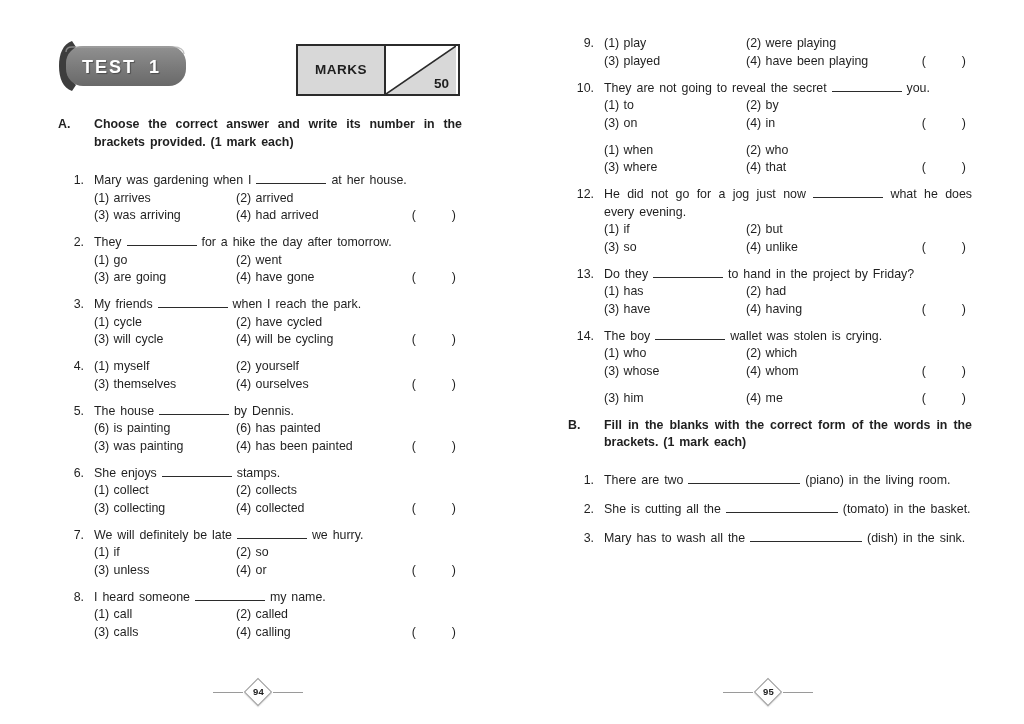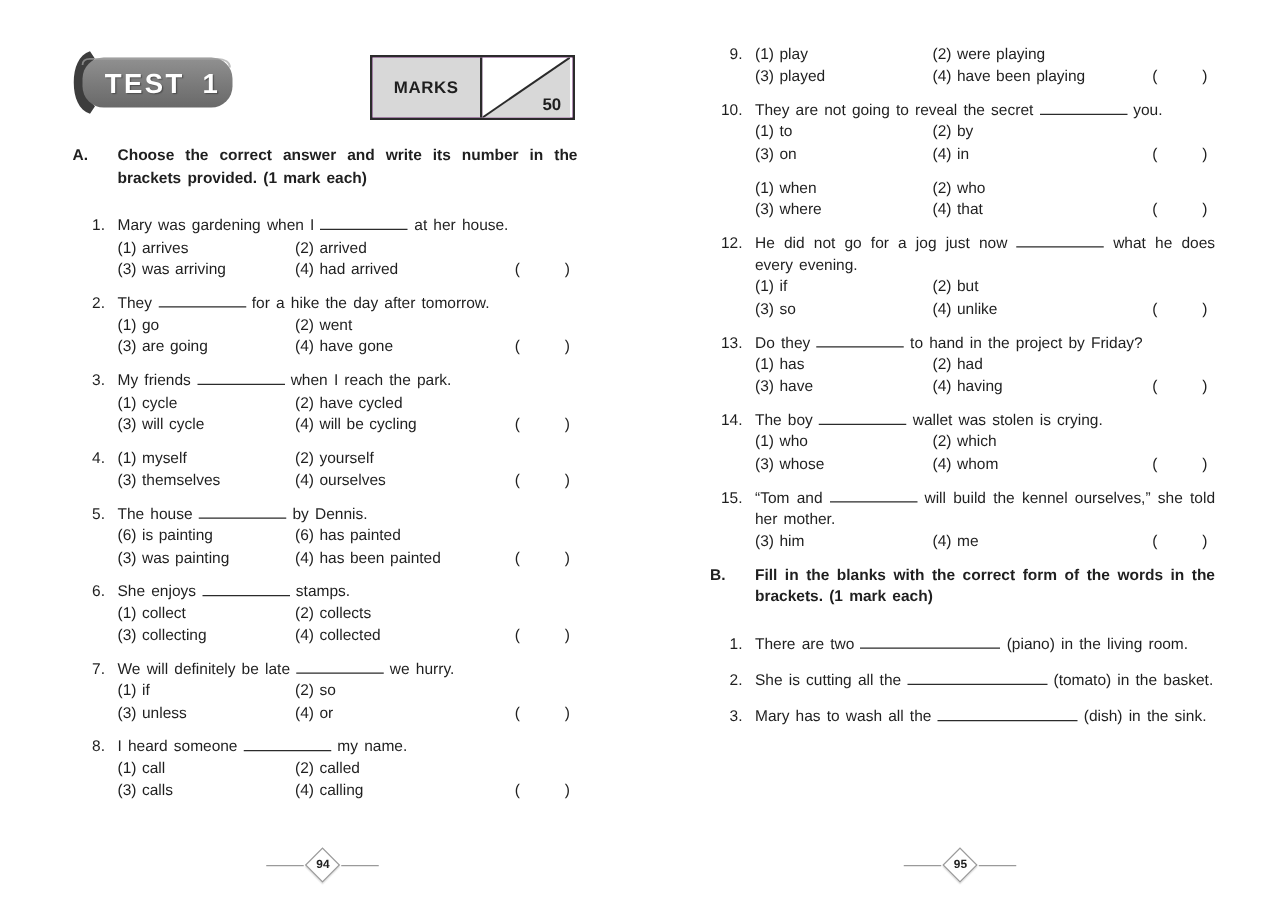--- a/index.html
+++ b/index.html
@@ -16,29 +16,29 @@
   .page { position:absolute; top:0; height:724px; width:408px; }
   #page-left  { left:54px; }
   #page-right { left:564px; }
 
   
   .header { position:relative; height:116px; }
 
   .banner { position:absolute; left:2px; top:40px; width:140px; height:52px; }
   .banner svg { position:absolute; left:0; top:0; }
   .banner-text {
-    position:absolute; left:26px; top:12px; width:96px; text-align:center;
-    color:#ffffff; font-weight:bold; font-size:22px; letter-spacing:2px;
+    position:absolute; left:26px; top:12px; width:96px; 
+    color:#ffffff; font-weight:bold; font-size:18px; letter-spacing:2px;
     word-spacing:6px; line-height:30px;
     text-shadow:1px 1px 1px rgba(0,0,0,0.35);
   }
 
   .marks-box {
     position:absolute; right:2px; top:44px; width:164px; height:52px;
-    border:2px solid #2b2b2b; display:flex; background:#a21caf;
+    border:2px solid #2b2b2b; display:flex; background:#3b82f6;
   }
   .marks-left {
     width:88px; background:#d8d8d8; border-right:2px solid #2b2b2b;
     display:flex; align-items:center; justify-content:center;
     font-weight:bold; font-size:13.5px; letter-spacing:0.5px;
   }
   .marks-right { flex:1; position:relative; background:#ffffff; }
   .marks-right svg { position:absolute; left:0; top:0; }
   .marks-total {
     position:absolute; right:9px; bottom:2px;
@@ -213,21 +213,20 @@
           <div class="q-stem"><span class="q-num">13.</span><span>Do they <span class="blank w-mcq"></span> to hand in the project by Friday?</span></div>
           <div class="opt-row"><span class="opt-c1">(1) has</span><span class="opt-c2">(2) had</span></div>
           <div class="opt-row"><span class="opt-c1">(3) have</span><span class="opt-c2">(4) having</span><span class="br-open">(</span><span class="br-close">)</span></div>
         </div>
         <div class="q">
           <div class="q-stem"><span class="q-num">14.</span><span>The boy <span class="blank w-mcq"></span> wallet was stolen is crying.</span></div>
           <div class="opt-row"><span class="opt-c1">(1) who</span><span class="opt-c2">(2) which</span></div>
           <div class="opt-row"><span class="opt-c1">(3) whose</span><span class="opt-c2">(4) whom</span><span class="br-open">(</span><span class="br-close">)</span></div>
         </div>
         <div class="q">
-          <div class="q-stem"><span class="q-num">15.</span><span>“Tom and <span class="blank w-mcq"></span> will build the kennel ourselves,” she told her mother.</span></div>
           <div class="opt-row"><span class="opt-c1">(3) him</span><span class="opt-c2">(4) me</span><span class="br-open">(</span><span class="br-close">)</span></div>
         </div>
       </div>
 
     <div class="section section-b">
       <span class="section-label">B.</span>
       <span>Fill in the blanks with the correct form of the words in the brackets. (1 mark each)</span>
     </div>
 
     <div id="fill-list">

